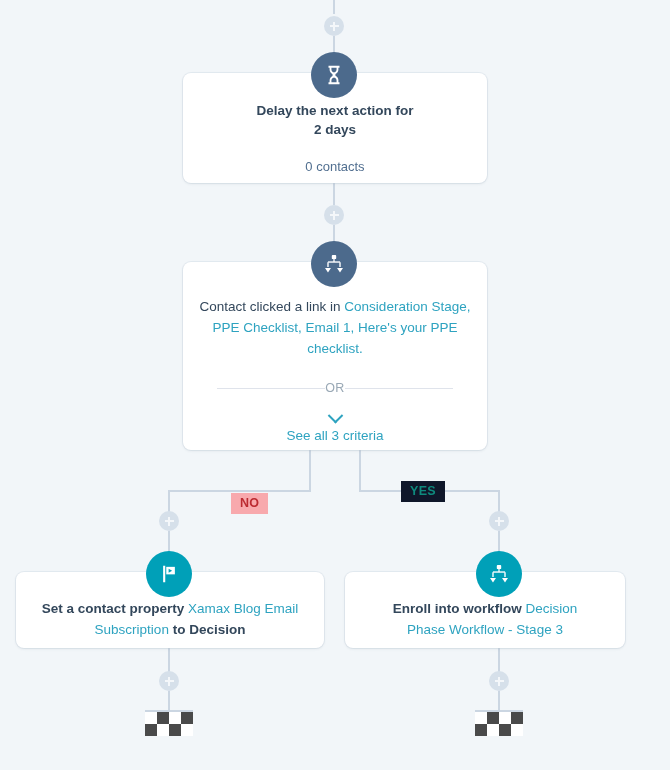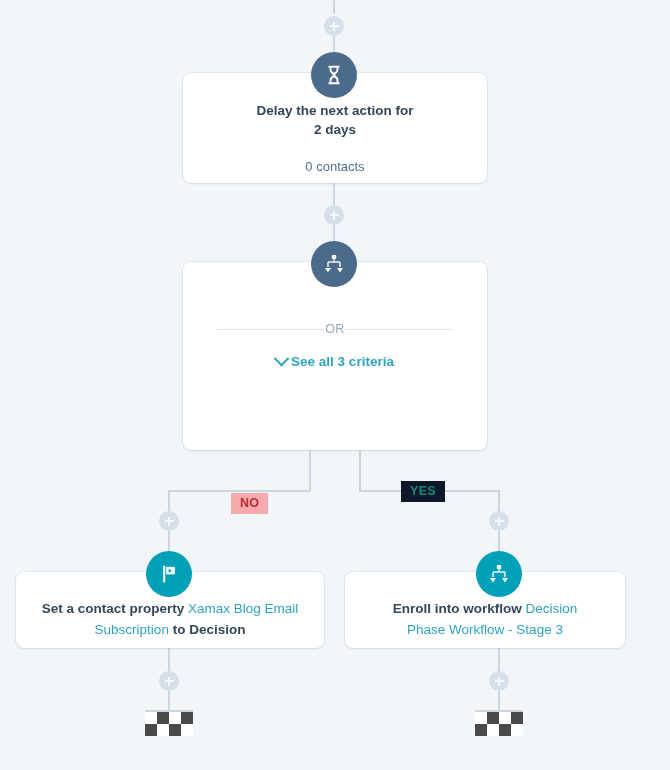--- a/index.html
+++ b/index.html
@@ -112,44 +112,45 @@
   .bold {
     font-weight: bold;
   }
 
   
   .or-row {
     display: flex;
     align-items: center;
     justify-content: center;
     gap: 0;
-    margin-top: 34px;
+    margin-top: 22px;
   }
   .or-rule {
     height: 1px;
     background: #dfe3eb;
     width: 108px;
   }
   .or-label {
     font-size: 12.5px;
     color: #99a8b5;
     letter-spacing: 0.4px;
   }
 
   
   .see-all {
     margin-top: 18px;
     font-size: 13.5px;
-    font-weight: bold;
+    font-weight: normal;
     color: #2ea3c0;
     display: flex;
     align-items: center;
     justify-content: center;
     gap: 4px;
     cursor: pointer;
+    flex-direction: column;
   }
   .chev {
     display: inline-block;
     width: 9px;
     height: 9px;
     border-right: 2px solid #2ea3c0;
     border-bottom: 2px solid #2ea3c0;
     transform: rotate(45deg) translate(-2px,-2px);
   }
 
@@ -219,20 +220,23 @@
       <rect x="9.6" y="2.2" width="4.8" height="4.4" rx="1" fill="#ffffff"></rect>
       <path fill="#ffffff" d="M11.3 6.6h1.4v3.1h-1.4z"></path>
       <path fill="#ffffff" d="M5.4 9.1h13.2v1.5H5.4z"></path>
       <path fill="#ffffff" d="M4.7 10.2h1.5v5.2H4.7zM17.8 10.2h1.5v5.2h-1.5z"></path>
       <path fill="#ffffff" d="M5.45 21.2 2.2 16.4h6.5zM18.55 21.2l-3.25-4.8h6.5z"></path>
     </svg>
   </div>
 
   <div class="card" style="left:183px; top:262px; width:304px; height:188px;">
     <div class="card-body" style="padding:26px 16px 0;">
+      <div class="branch-line" style="margin-top:8px;">
+        <span>Contact clicked a link in </span><span class="link">Consideration Stage, PPE Checklist, Email 1, Here's your PPE checklist.</span>
+      </div>
       <div class="or-row">
         <div class="or-rule"></div>
         <div class="or-label">OR</div>
         <div class="or-rule"></div>
       </div>
       <div class="see-all">
         <span class="chev"></span>
         <span>See all 3 criteria</span>
       </div>
     </div>

